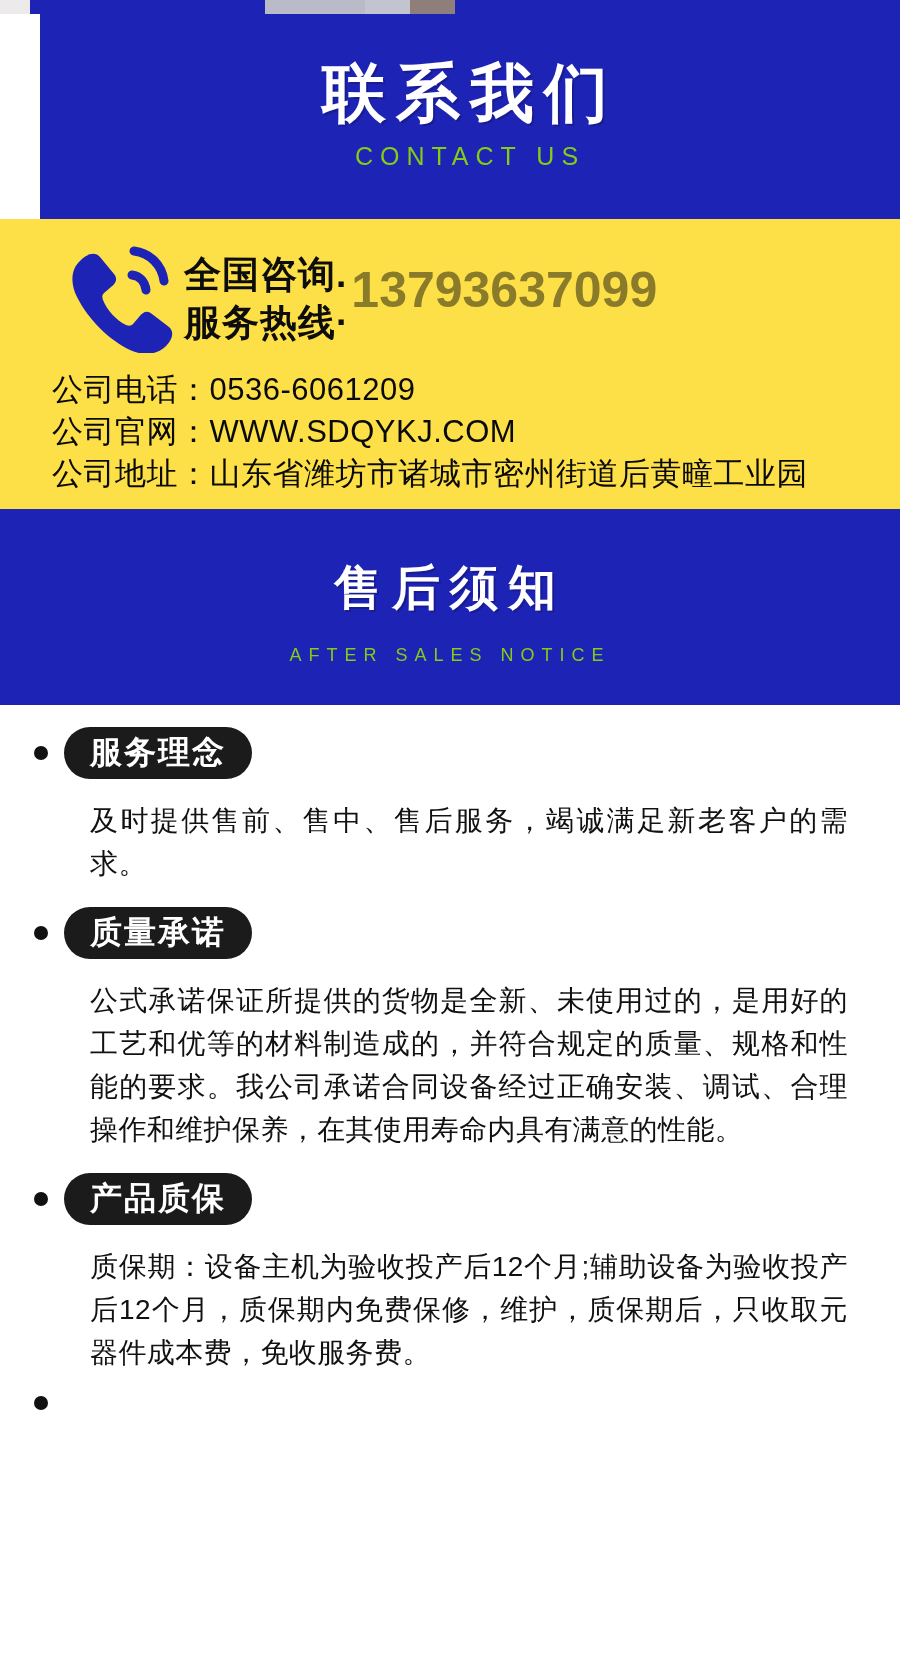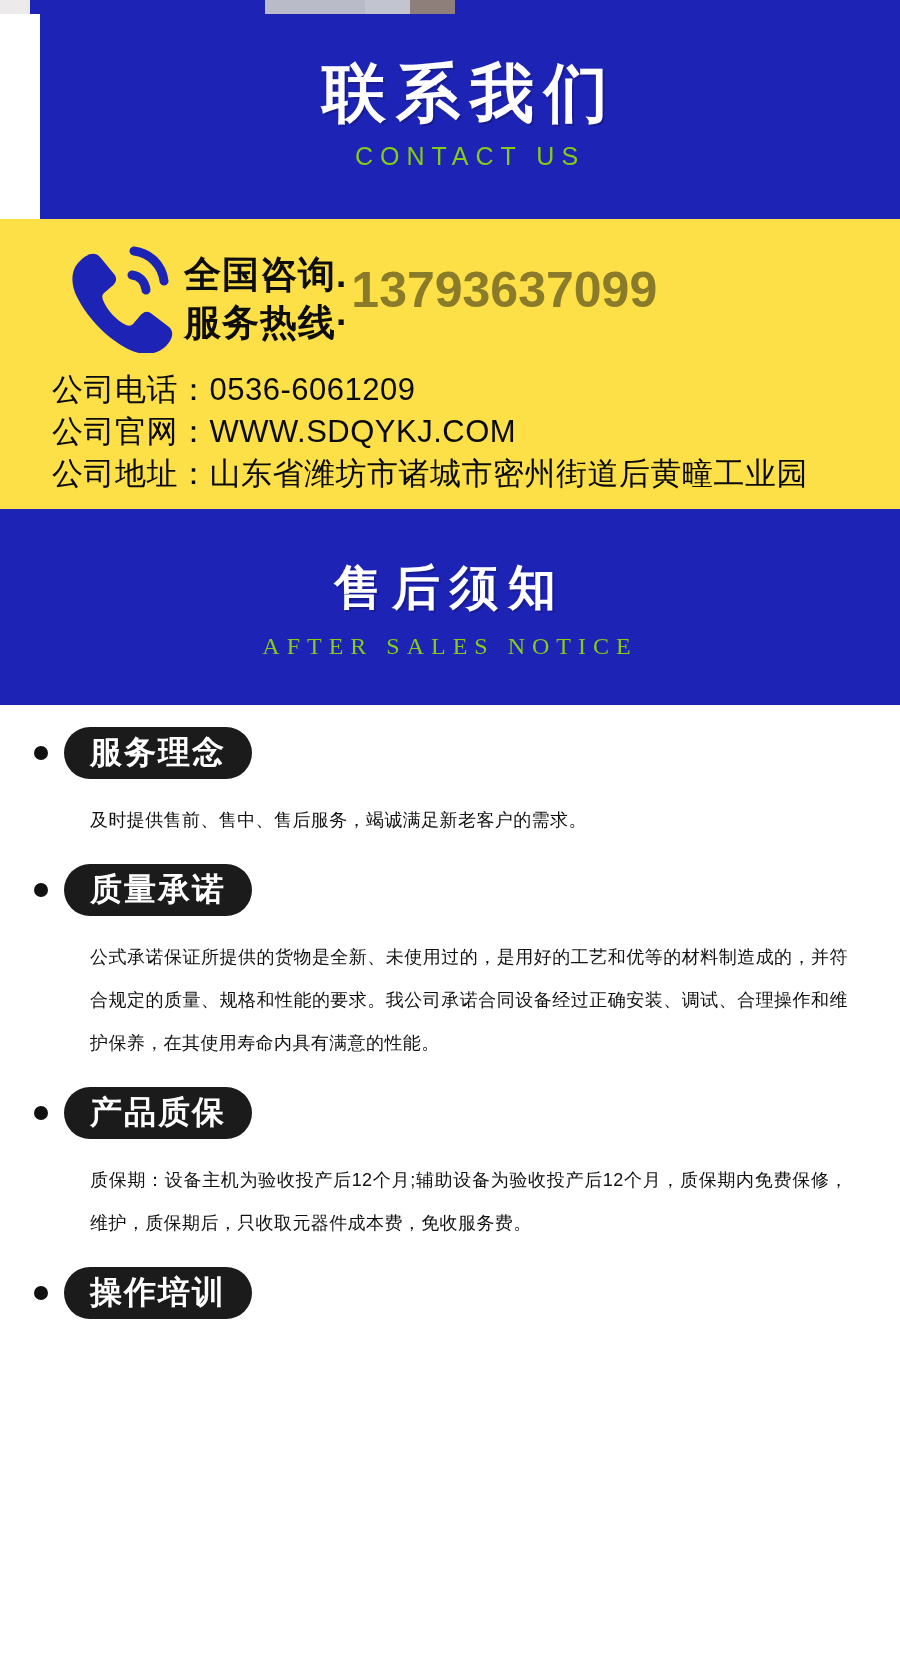--- a/index.html
+++ b/index.html
@@ -35,21 +35,21 @@
     letter-spacing:7px;
     color:#84cc16;
   }
 
   #banner-contact { height:205px; padding-top:40px;margin-left:40px; }
   #banner-contact .cn { font-size:64px; line-height:78px; }
   #banner-contact .en { font-size:25px; margin-top:10px; }
 
   #banner-after { height:196px; padding-top:42px; margin-top:0; }
   #banner-after .cn { font-size:48px; line-height:74px; }
-  #banner-after .en { font-size:24px; margin-top:8px;font-family:Liberation Serif, serif; }
+  #banner-after .en { font-size:18px; margin-top:20px; }
 
   
   .contact-wrap { padding:26px 0 14px 0; background:#fde047; }
   .hotline-row {
     display:flex;
     align-items:center;
     padding-left:62px;
   }
   .phone-icon { width:118px; flex:0 0 118px; }
   .phone-icon svg { display:block; }
@@ -104,21 +104,21 @@
     color:#ffffff;
     font-size:32px;
     font-weight:bold;
     letter-spacing:2px;
     padding:8px 26px 10px 26px;
     border-radius:26px;
     line-height:34px;
     display:inline-block;
   }
   .notice-body {
-    font-size:18px;
+    font-size:28px;
     line-height:43px;
     color:#111;
     padding-left:56px;
     padding-right:18px;
     text-align:justify;
     letter-spacing:0.4px;
     margin-top:20px;
   }
 </style>
 </head>
@@ -191,17 +191,16 @@
       <span class="bullet"></span>
       <span class="pill">产品质保</span>
     </div>
     <div class="notice-body">质保期：设备主机为验收投产后12个月;辅助设备为验收投产后12个月，质保期内免费保修，维护，质保期后，只收取元器件成本费，免收服务费。</div>
   </div>
 
 
   <div class="notice-item">
     <div class="notice-head">
       <span class="bullet"></span>
-      <span class="pill">操作培训</span>
     </div>
   </div>
 
 </section>
 
 </body></html>

